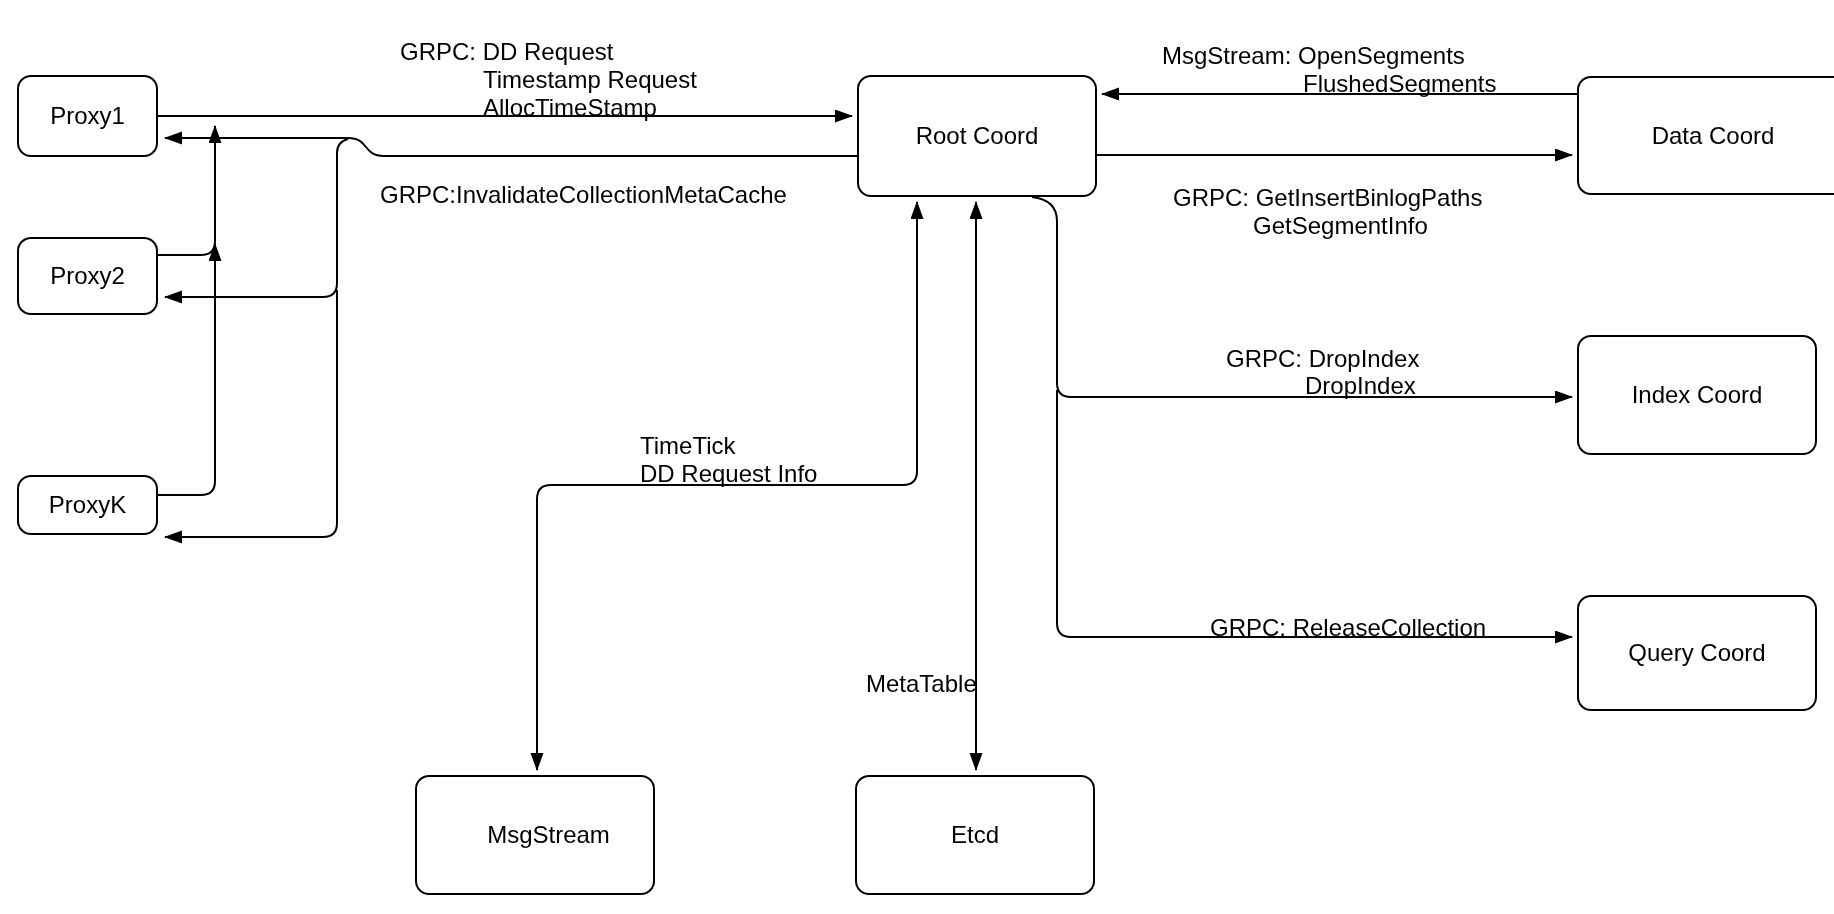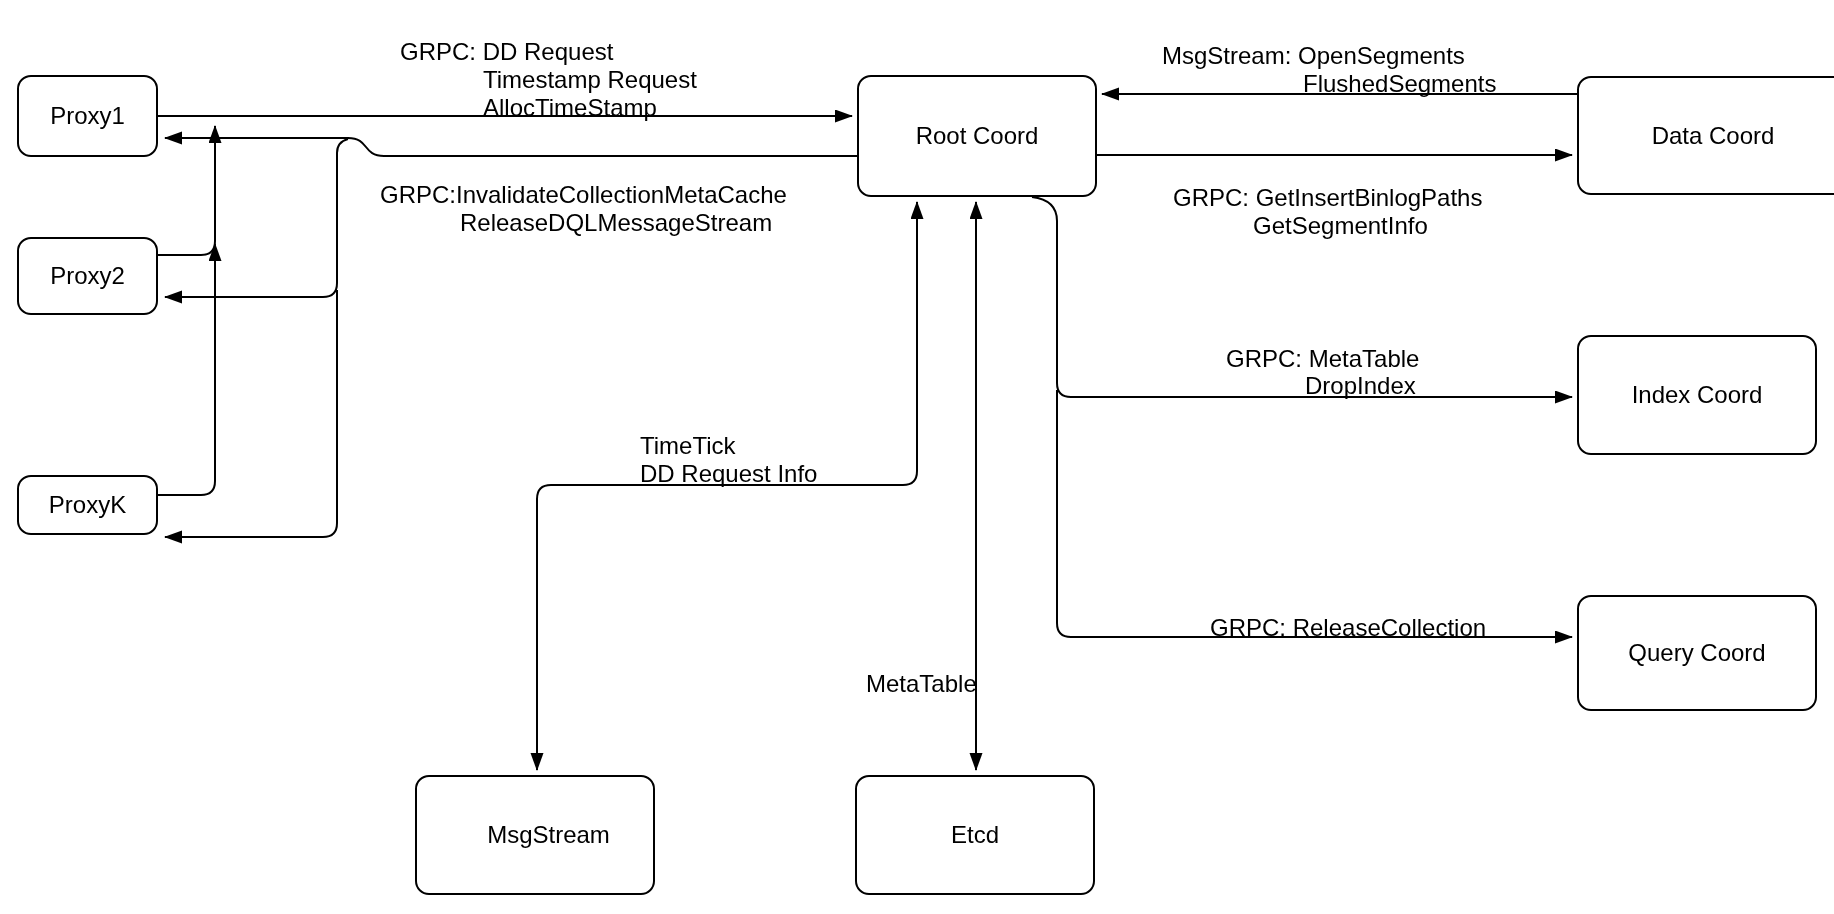--- a/index.html
+++ b/index.html
@@ -109,29 +109,28 @@
   </div>
   <div class="node" style="left:855px; top:775px; width:240px; height:120px;">
     <span>Etcd</span>
   </div>
 
   <div class="elabel" style="left:400px; top:27px;">GRPC: DD Request</div>
   <div class="elabel" style="left:483px; top:55px;">Timestamp Request</div>
   <div class="elabel" style="left:483px; top:83px;">AllocTimeStamp</div>
 
   <div class="elabel" style="left:380px; top:170px;">GRPC:InvalidateCollectionMetaCache</div>
-  <div class="elabel" style="left:460px; top:198px;">ReleaseDQLMessageStream</div>
 
   <div class="elabel" style="left:1162px; top:31px;">MsgStream: OpenSegments</div>
   <div class="elabel" style="left:1303px; top:59px;">FlushedSegments</div>
 
   <div class="elabel" style="left:1173px; top:173px;">GRPC: GetInsertBinlogPaths</div>
   <div class="elabel" style="left:1253px; top:201px;">GetSegmentInfo</div>
 
-  <div class="elabel" style="left:1226px; top:334px;">GRPC: MetaTable</div>
+  <div class="elabel" style="left:1226px; top:334px;">GRPC: DropIndex</div>
   <div class="elabel" style="left:1305px; top:361px;">DropIndex</div>
 
   <div class="elabel" style="left:1210px; top:603px;">GRPC: ReleaseCollection</div>
 
   <div class="elabel" style="left:640px; top:421px;">TimeTick</div>
   <div class="elabel" style="left:640px; top:449px;">DD Request Info</div>
 
   <div class="elabel" style="left:866px; top:659px;">MetaTable</div>
 
 </div>

